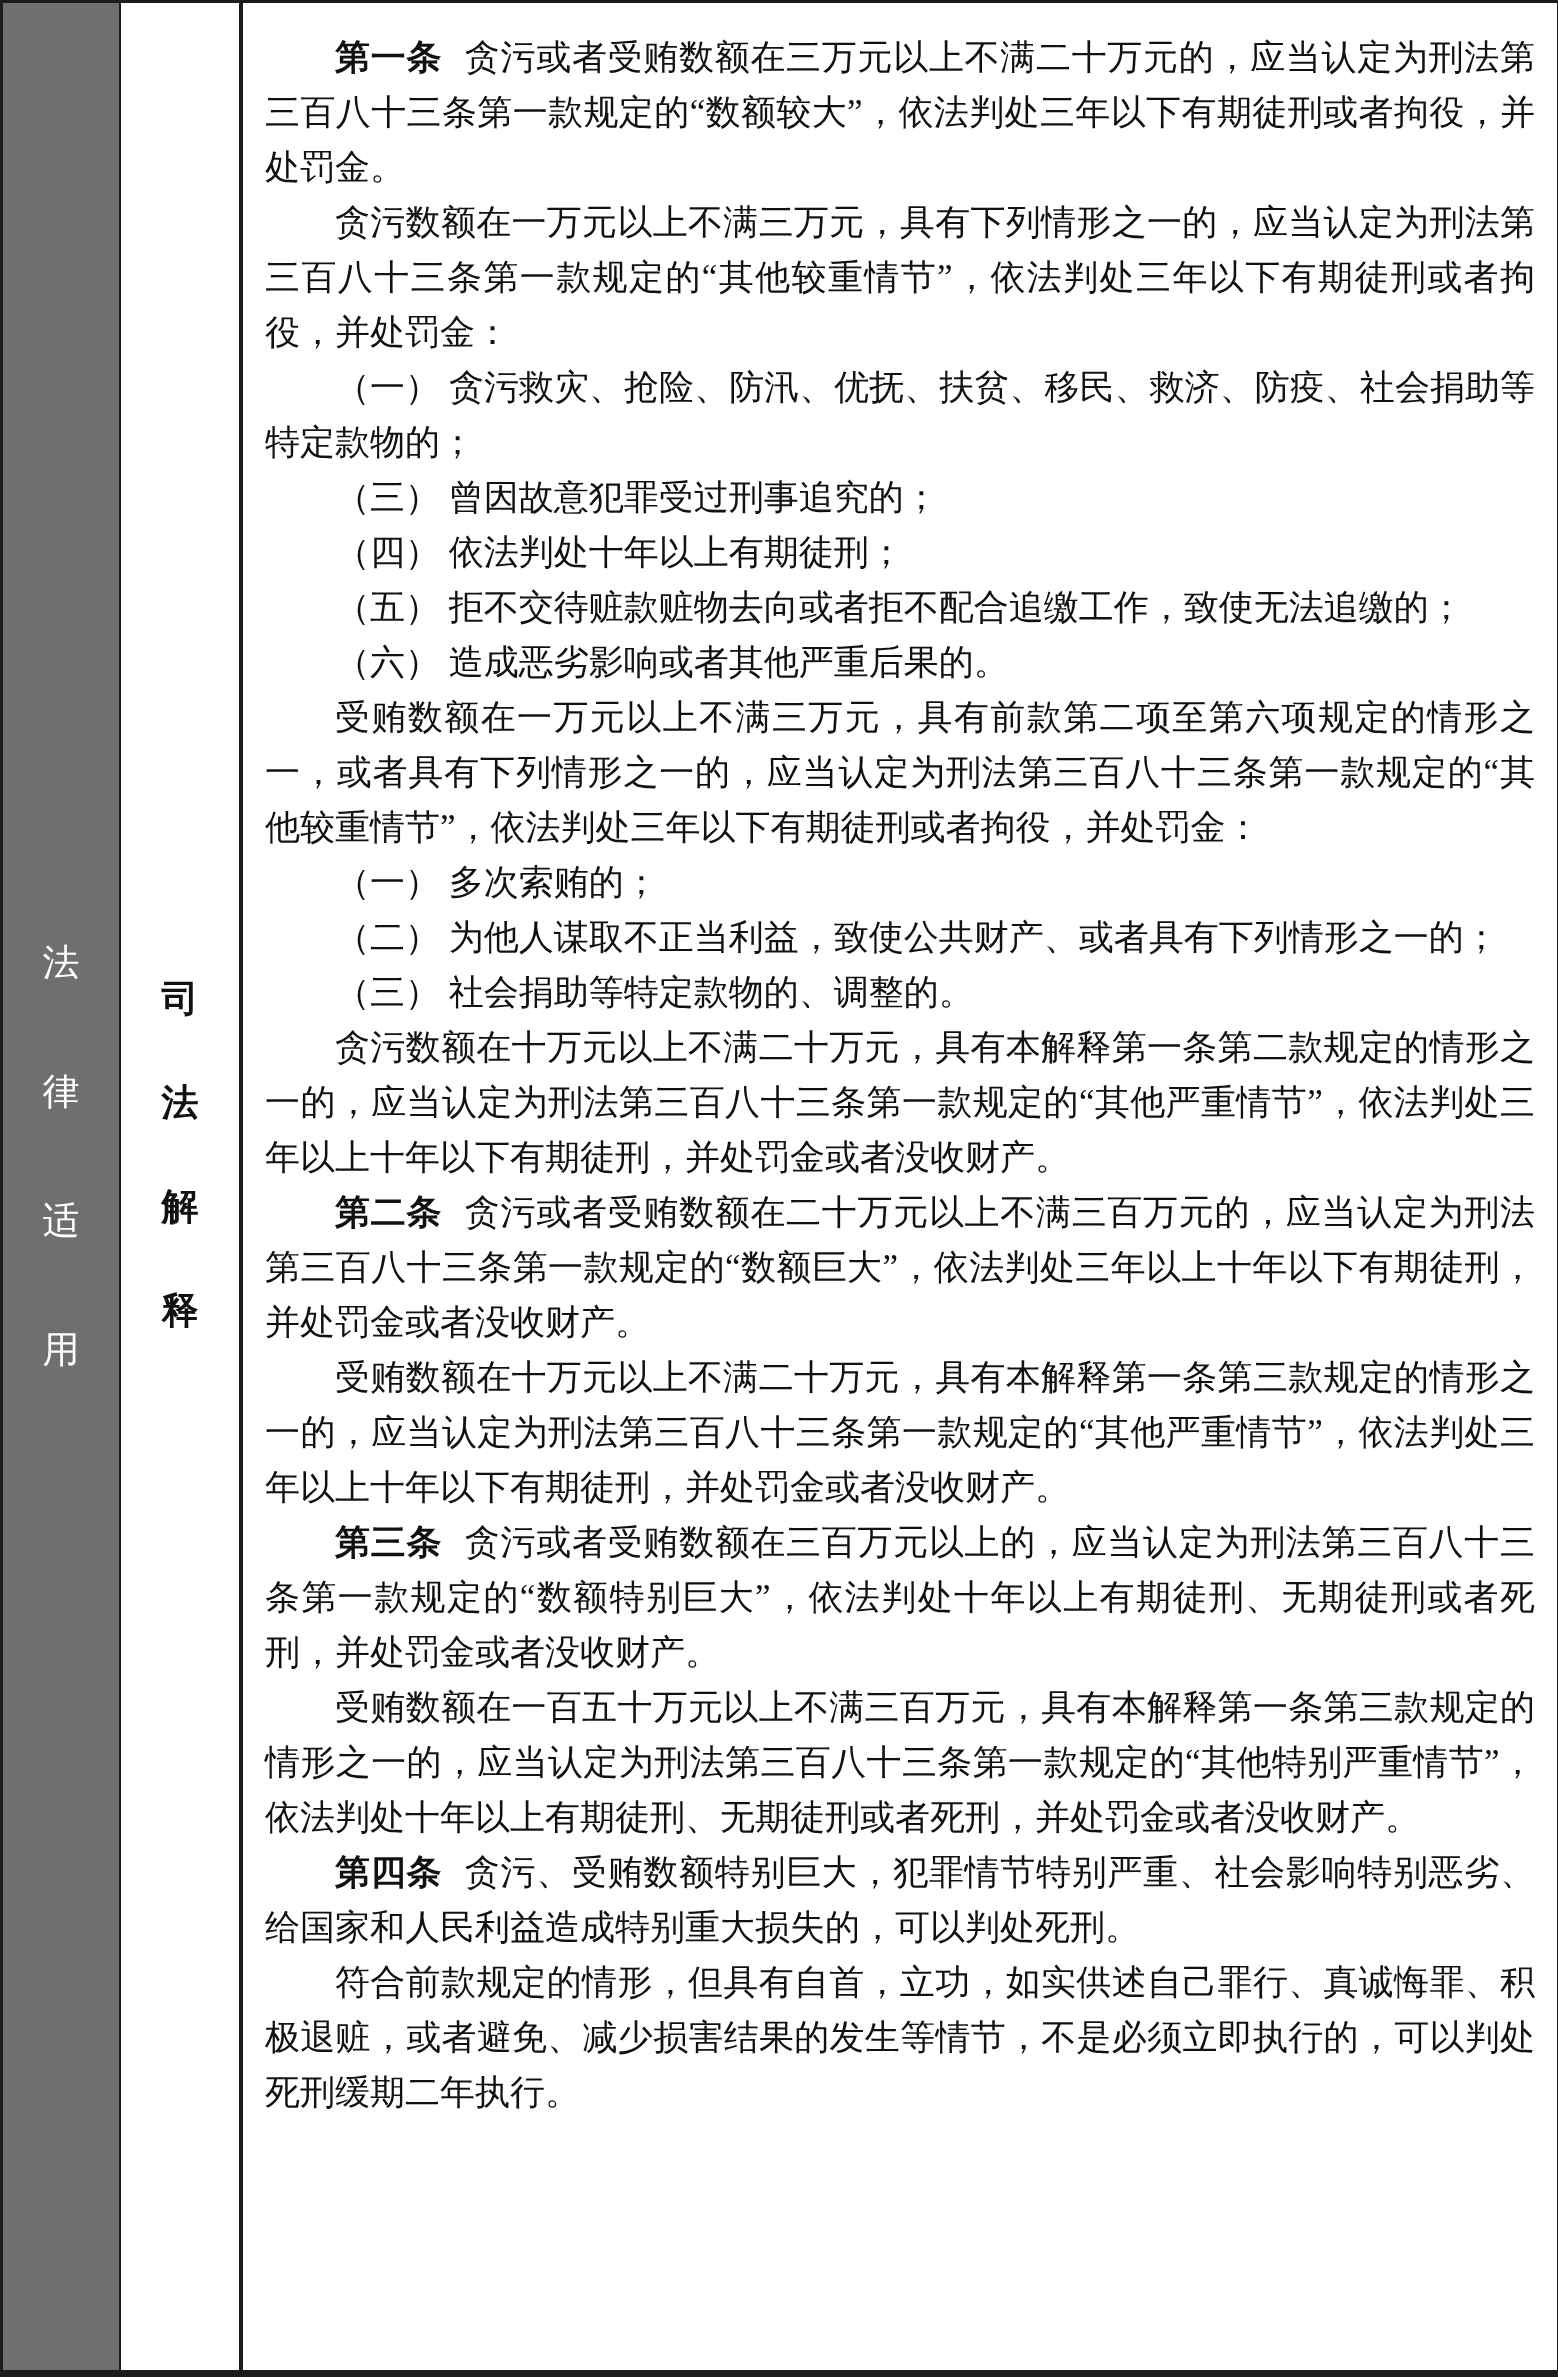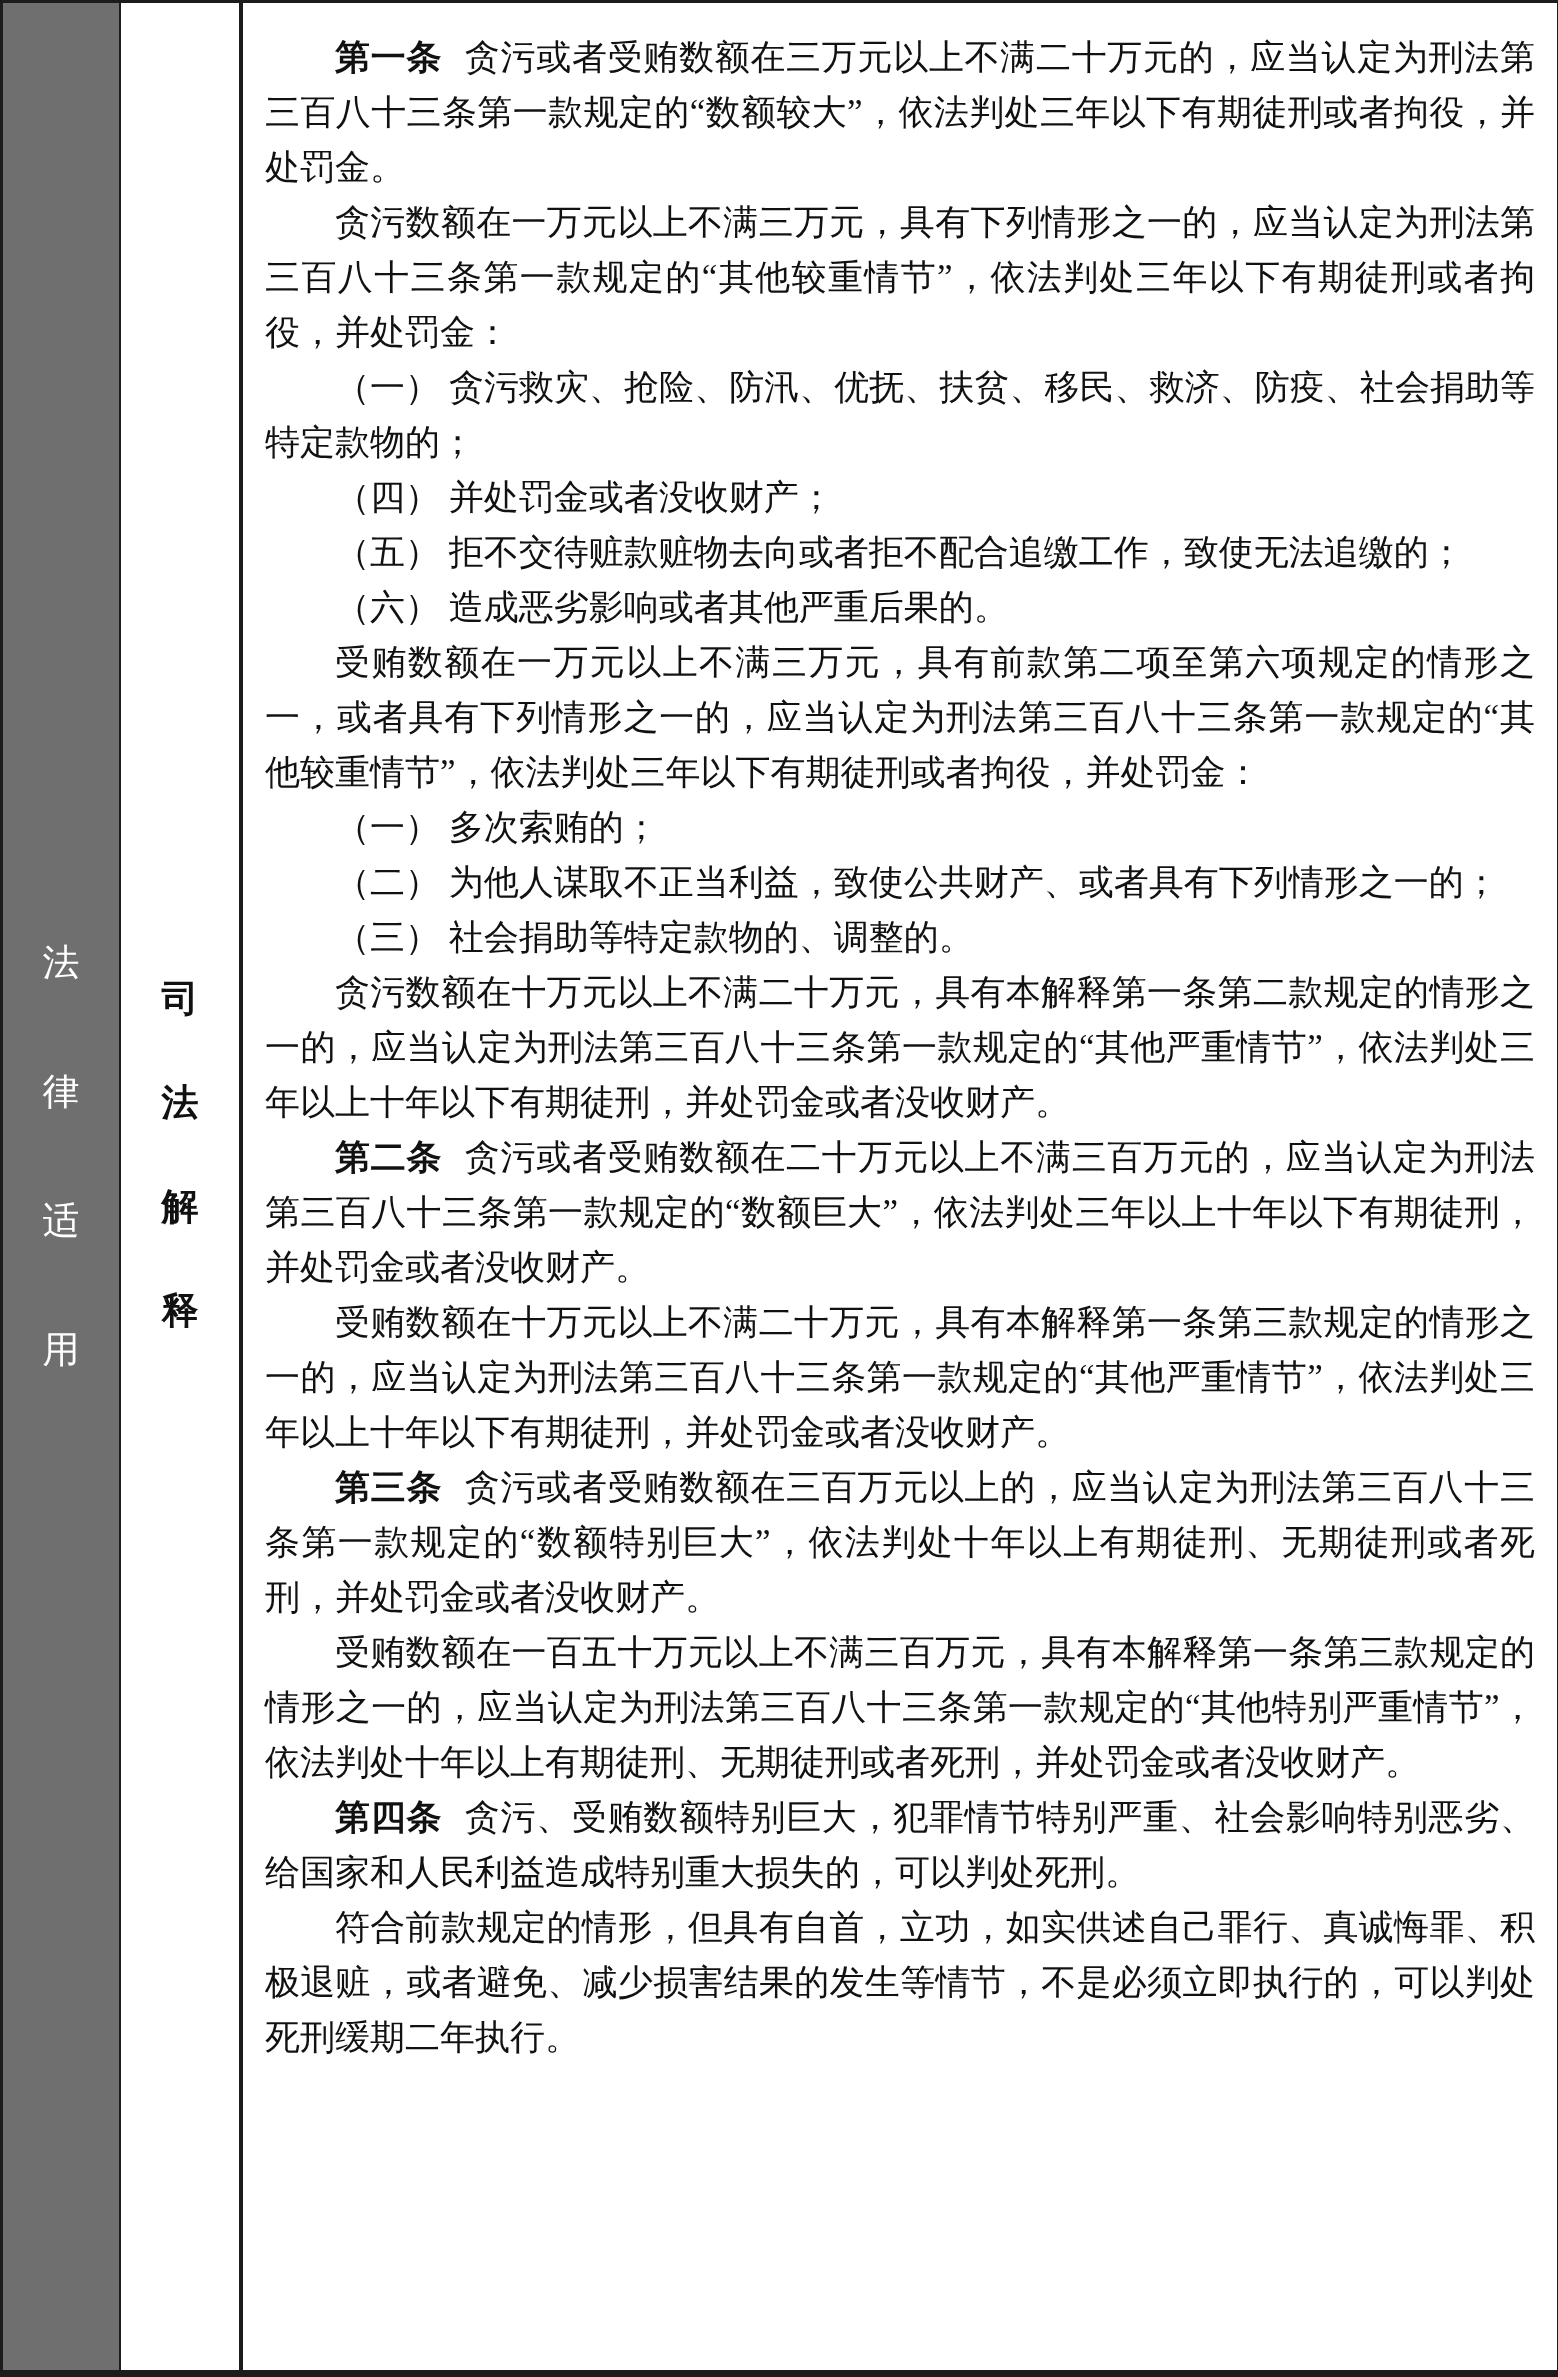--- a/index.html
+++ b/index.html
@@ -68,21 +68,22 @@
       <span>法</span>
       <span>解</span>
       <span>释</span>
     </div>
   </div>
 
   <div class="content" id="doc-body">
       <p class="para"><span class="lead">第一条</span><span>贪污或者受贿数额在三万元以上不满二十万元的，应当认定为刑法第三百八十三条第一款规定的“数额较大”，依法判处三年以下有期徒刑或者拘役，并处罚金。</span></p>
       <p class="para"><span class="lead"></span><span>贪污数额在一万元以上不满三万元，具有下列情形之一的，应当认定为刑法第三百八十三条第一款规定的“其他较重情节”，依法判处三年以下有期徒刑或者拘役，并处罚金：</span></p>
       <p class="para"><span class="lead"></span><span>（一） 贪污救灾、抢险、防汛、优抚、扶贫、移民、救济、防疫、社会捐助等特定款物的；</span></p>
-      <p class="para"><span class="lead"></span><span>（四） 并处罚金或者没收财产；</span></p>
+      <p class="para"><span class="lead"></span><span>（三） 曾因故意犯罪受过刑事追究的；</span></p>
+      <p class="para"><span class="lead"></span><span>（四） 依法判处十年以上有期徒刑；</span></p>
       <p class="para"><span class="lead"></span><span>（五） 拒不交待赃款赃物去向或者拒不配合追缴工作，致使无法追缴的；</span></p>
       <p class="para"><span class="lead"></span><span>（六） 造成恶劣影响或者其他严重后果的。</span></p>
       <p class="para"><span class="lead"></span><span>受贿数额在一万元以上不满三万元，具有前款第二项至第六项规定的情形之一，或者具有下列情形之一的，应当认定为刑法第三百八十三条第一款规定的“其他较重情节”，依法判处三年以下有期徒刑或者拘役，并处罚金：</span></p>
       <p class="para"><span class="lead"></span><span>（一） 多次索贿的；</span></p>
       <p class="para"><span class="lead"></span><span>（二） 为他人谋取不正当利益，致使公共财产、或者具有下列情形之一的；</span></p>
       <p class="para"><span class="lead"></span><span>（三） 社会捐助等特定款物的、调整的。</span></p>
       <p class="para"><span class="lead"></span><span>贪污数额在十万元以上不满二十万元，具有本解释第一条第二款规定的情形之一的，应当认定为刑法第三百八十三条第一款规定的“其他严重情节”，依法判处三年以上十年以下有期徒刑，并处罚金或者没收财产。</span></p>
       <p class="para"><span class="lead">第二条</span><span>贪污或者受贿数额在二十万元以上不满三百万元的，应当认定为刑法第三百八十三条第一款规定的“数额巨大”，依法判处三年以上十年以下有期徒刑，并处罚金或者没收财产。</span></p>
       <p class="para"><span class="lead"></span><span>受贿数额在十万元以上不满二十万元，具有本解释第一条第三款规定的情形之一的，应当认定为刑法第三百八十三条第一款规定的“其他严重情节”，依法判处三年以上十年以下有期徒刑，并处罚金或者没收财产。</span></p>
       <p class="para"><span class="lead">第三条</span><span>贪污或者受贿数额在三百万元以上的，应当认定为刑法第三百八十三条第一款规定的“数额特别巨大”，依法判处十年以上有期徒刑、无期徒刑或者死刑，并处罚金或者没收财产。</span></p>

